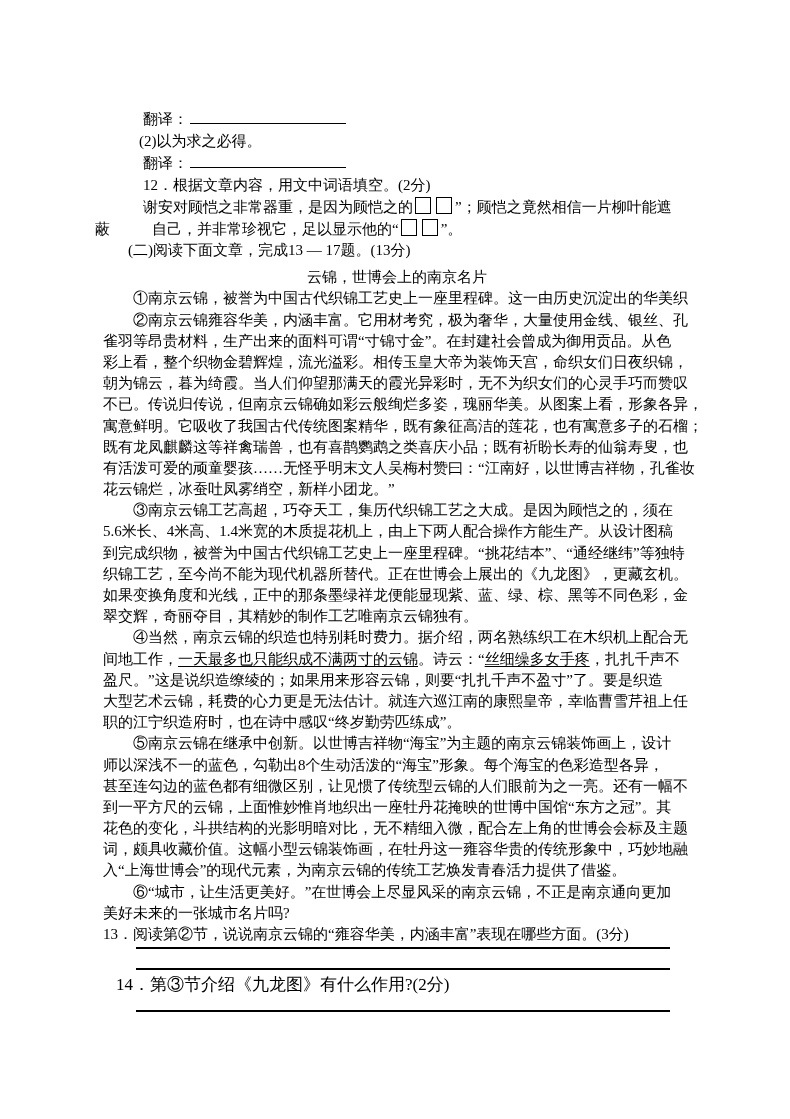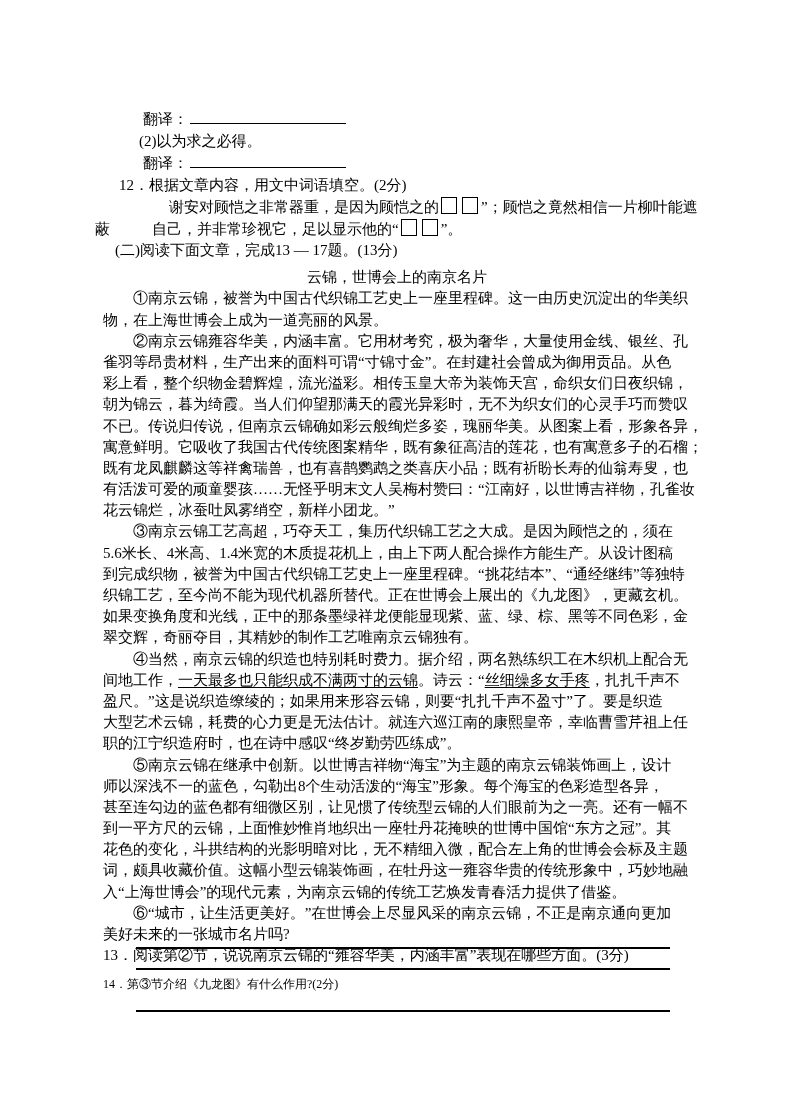--- a/index.html
+++ b/index.html
@@ -11,48 +11,47 @@
     color:#000;
     overflow:hidden;
   }
   .doc{position:absolute;left:103px;top:108px;width:588px;}
   .ln{font-size:15px;line-height:21.2px;height:21.2px;white-space:nowrap;}
   .t{line-height:22px;height:22px;}
   .ind{padding-left:30px;}
   .center{text-align:center;white-space:normal;margin-top:6px;}
   .ml40{margin-left:40px}
   .ml36{margin-left:36px}
-  .ml25{margin-left:16px}
-  .ml55{margin-left:66px}
-  .ml20{margin-left:12px}
+  .ml25{margin-left:40px}
+  .ml55{margin-left:40px}
+  .ml20{margin-left:25px}
   .mlneg{margin-left:-8px}
   .wline{display:inline-block;width:156px;height:13px;border-bottom:1px solid #000;margin-left:2px;}
   .box{display:inline-block;width:14px;height:15px;border:1px solid #000;margin:0 3px 0 2px;vertical-align:-2px;}
   .gap{display:inline-block;width:42px;}
   .u{text-decoration:underline;text-underline-offset:2px;}
   .ansline{position:absolute;left:136px;width:534px;height:0;border-top:2px solid #000;}
-  .q14{position:absolute;left:103px;top:974px;font-size:12px;line-height:21.2px;white-space:nowrap;}
+  .q14{position:absolute;left:116px;top:974px;font-size:17px;line-height:21.2px;white-space:nowrap;}
 </style>
 </head>
 <body>
 
 <div class="doc">
 
   <div class="ln t ml40"><span>翻译：</span><span class="wline"></span></div>
   <div class="ln t ml36">(2)以为求之必得。</div>
   <div class="ln t ml40"><span>翻译：</span><span class="wline"></span></div>
   <div class="ln t ml25">12．根据文章内容，用文中词语填空。(2分)</div>
   <div class="ln t ml55"><span>谢安对顾恺之非常器重，是因为顾恺之的</span><span class="box"></span><span class="box"></span><span>”；顾恺之竟然相信一片柳叶能遮</span></div>
   <div class="ln t mlneg"><span>蔽</span><span class="gap"></span><span>自己，并非常珍视它，足以显示他的“</span><span class="box"></span><span class="box"></span><span>”。</span></div>
 
   <div class="ln ml20">(二)阅读下面文章，完成13 — 17题。(13分)</div>
   <div class="ln center">云锦，世博会上的南京名片</div>
 
   <div class="ln ind">①南京云锦，被誉为中国古代织锦工艺史上一座里程碑。这一由历史沉淀出的华美织</div>
-  <div class="ln">物，在上海世博会上成为一道亮丽的风景。</div>
 
   <div class="ln ind">②南京云锦雍容华美，内涵丰富。它用材考究，极为奢华，大量使用金线、银丝、孔</div>
   <div class="ln">雀羽等昂贵材料，生产出来的面料可谓“寸锦寸金”。在封建社会曾成为御用贡品。从色</div>
   <div class="ln">彩上看，整个织物金碧辉煌，流光溢彩。相传玉皇大帝为装饰天宫，命织女们日夜织锦，</div>
   <div class="ln">朝为锦云，暮为绮霞。当人们仰望那满天的霞光异彩时，无不为织女们的心灵手巧而赞叹</div>
   <div class="ln">不已。传说归传说，但南京云锦确如彩云般绚烂多姿，瑰丽华美。从图案上看，形象各异，</div>
   <div class="ln">寓意鲜明。它吸收了我国古代传统图案精华，既有象征高洁的莲花，也有寓意多子的石榴；</div>
   <div class="ln">既有龙凤麒麟这等祥禽瑞兽，也有喜鹊鹦鹉之类喜庆小品；既有祈盼长寿的仙翁寿叟，也</div>
   <div class="ln">有活泼可爱的顽童婴孩……无怪乎明末文人吴梅村赞曰：“江南好，以世博吉祥物，孔雀妆</div>
   <div class="ln">花云锦烂，冰蚕吐凤雾绡空，新样小团龙。”</div>

